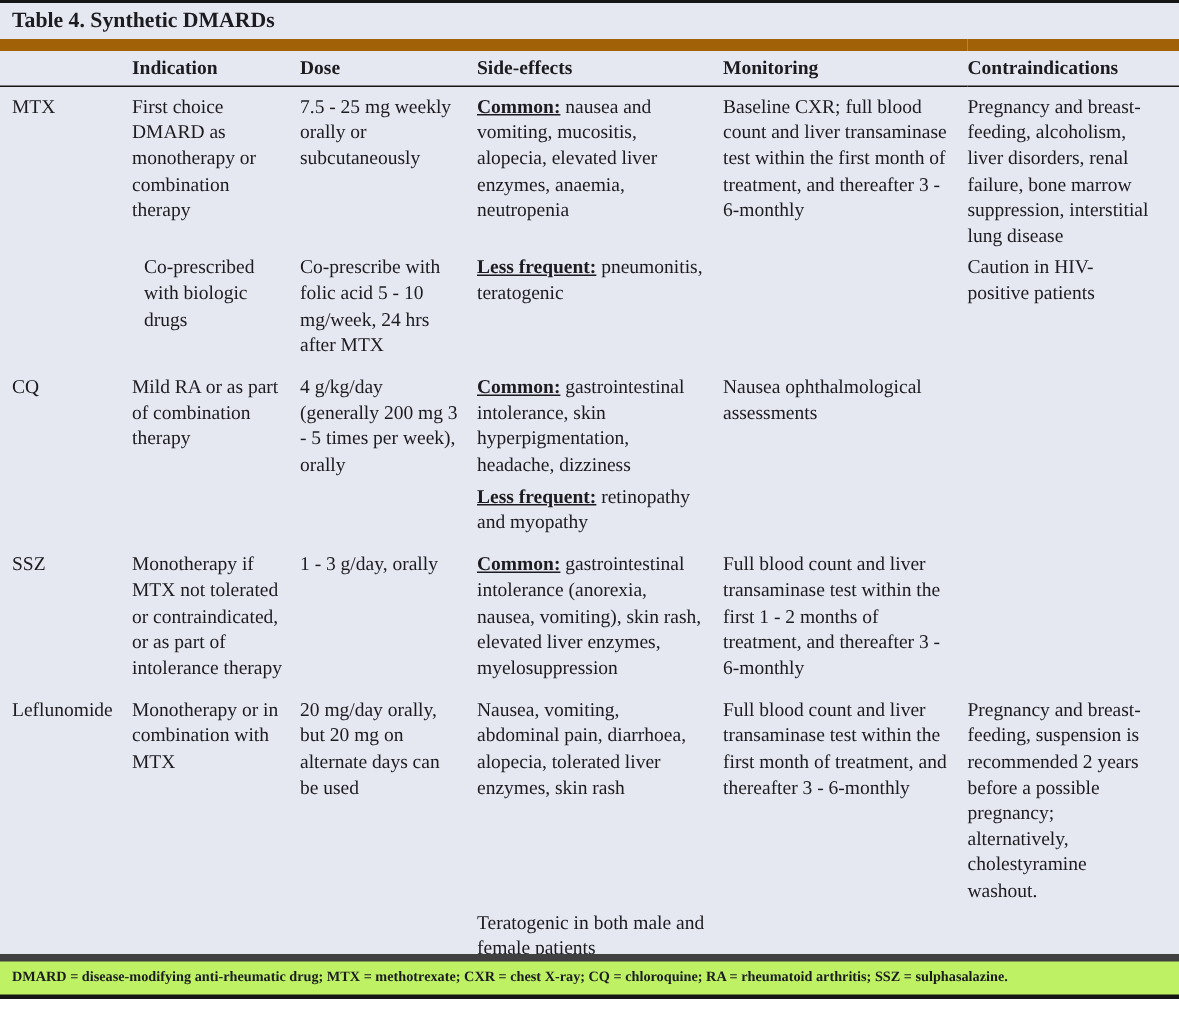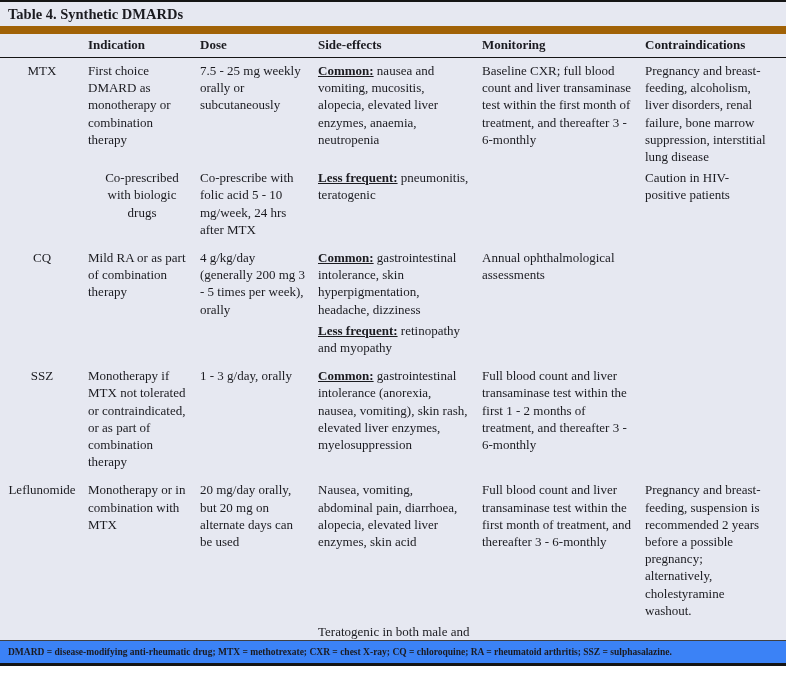--- a/index.html
+++ b/index.html
@@ -17,28 +17,28 @@
   table { border-collapse:collapse; table-layout:fixed; width:786px; }
   th {
     border-top:8px solid #a16207; border-bottom:1px solid #151515;
     font-size:13px; font-weight:700; text-align:left;
     padding:3px 12px 4px 0; vertical-align:top;
   }
   td {
     vertical-align:top; font-size:13px; line-height:17.2px;
     padding:4px 12px 0 0;
   }
-  th:first-child, td:first-child { padding-left:8px;text-align:center; }
+  th:first-child, td:first-child { padding-left:8px; }
   th:last-child, td:last-child { padding-right:20px; }
   tbody tr:last-child td { padding-bottom:7px; }
   .emph { font-weight:700;text-decoration:underline; }
   .footnote {
     position:absolute; left:0; right:0; bottom:0;
-    background:#3b82f6;
-    border-top:1px solid #404040; border-bottom:3px solid #151515;
+    background:#bef264;
+    border-top:5px solid #404040; border-bottom:3px solid #151515;
     font-size:9.5px; font-weight:700;
     padding:6px 8px 6px 8px;
   }
 </style>
 </head>
 <body>
 
 <div class="sheet">
 
   <div class="title">Table 4. Synthetic DMARDs</div>
@@ -81,49 +81,49 @@
         <td>Caution in HIV-positive patients</td>
       </tr>
     </tbody>
 
     <tbody>
       <tr>
         <td rowspan="2">CQ</td>
         <td>Mild RA or as part of combination therapy</td>
         <td>4 g/kg/day (generally 200 mg 3 - 5 times per week), orally</td>
         <td><span class="emph">Common:</span><span> gastrointestinal intolerance, skin hyperpigmentation, headache, dizziness</span></td>
-        <td>Annual ophthalmological assessments</td>
+        <td>Nausea ophthalmological assessments</td>
         <td></td>
       </tr>
       <tr>
         <td></td>
         <td></td>
         <td><span class="emph">Less frequent:</span><span> retinopathy and myopathy</span></td>
         <td></td>
         <td></td>
       </tr>
     </tbody>
 
     <tbody>
       <tr>
         <td>SSZ</td>
-        <td>Monotherapy if MTX not tolerated or contraindicated, or as part of combination therapy</td>
+        <td>Monotherapy if MTX not tolerated or contraindicated, or as part of intolerance therapy</td>
         <td>1 - 3 g/day, orally</td>
         <td><span class="emph">Common:</span><span> gastrointestinal intolerance (anorexia, nausea, vomiting), skin rash, elevated liver enzymes, myelosuppression</span></td>
         <td>Full blood count and liver transaminase test within the first 1 - 2 months of treatment, and thereafter 3 - 6-monthly</td>
         <td></td>
       </tr>
     </tbody>
 
     <tbody>
       <tr>
         <td rowspan="2">Leflunomide</td>
         <td>Monotherapy or in combination with MTX</td>
         <td>20 mg/day orally, but 20 mg on alternate days can be used</td>
-        <td><span>Nausea, vomiting, abdominal pain, diarrhoea, alopecia, elevated liver enzymes, skin acid</span></td>
+        <td><span>Nausea, vomiting, abdominal pain, diarrhoea, alopecia, tolerated liver enzymes, skin rash</span></td>
         <td>Full blood count and liver transaminase test within the first month of treatment, and thereafter 3 - 6-monthly</td>
         <td>Pregnancy and breast-feeding, suspension is recommended 2 years before a possible pregnancy; alternatively, cholestyramine washout.</td>
       </tr>
       <tr>
         <td></td>
         <td></td>
         <td><span>Teratogenic in both male and female patients</span></td>
         <td></td>
         <td></td>
       </tr>

